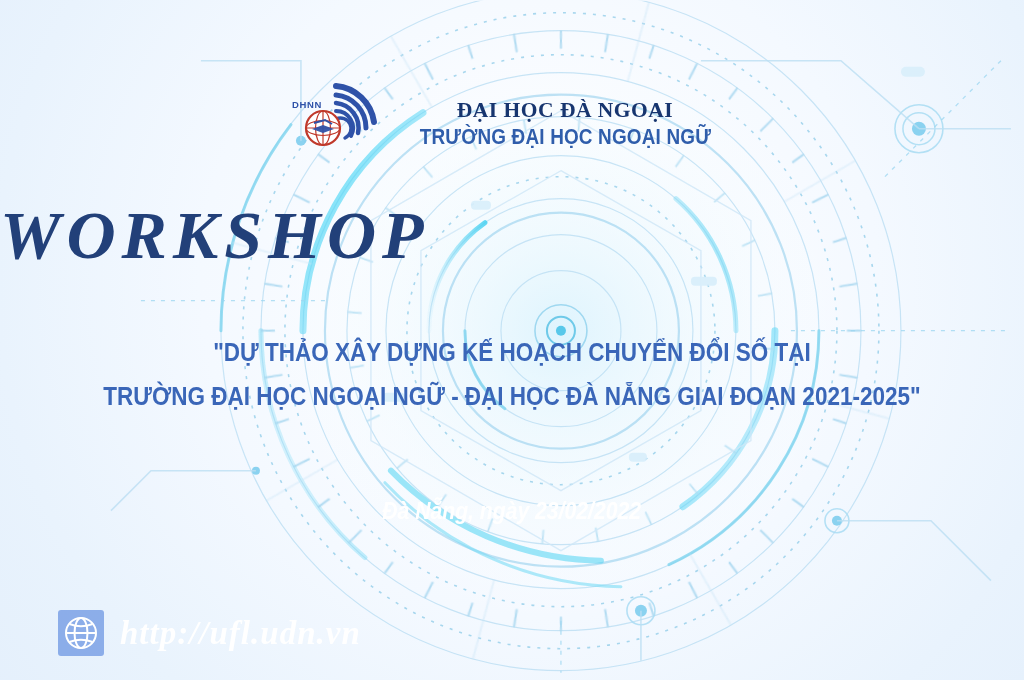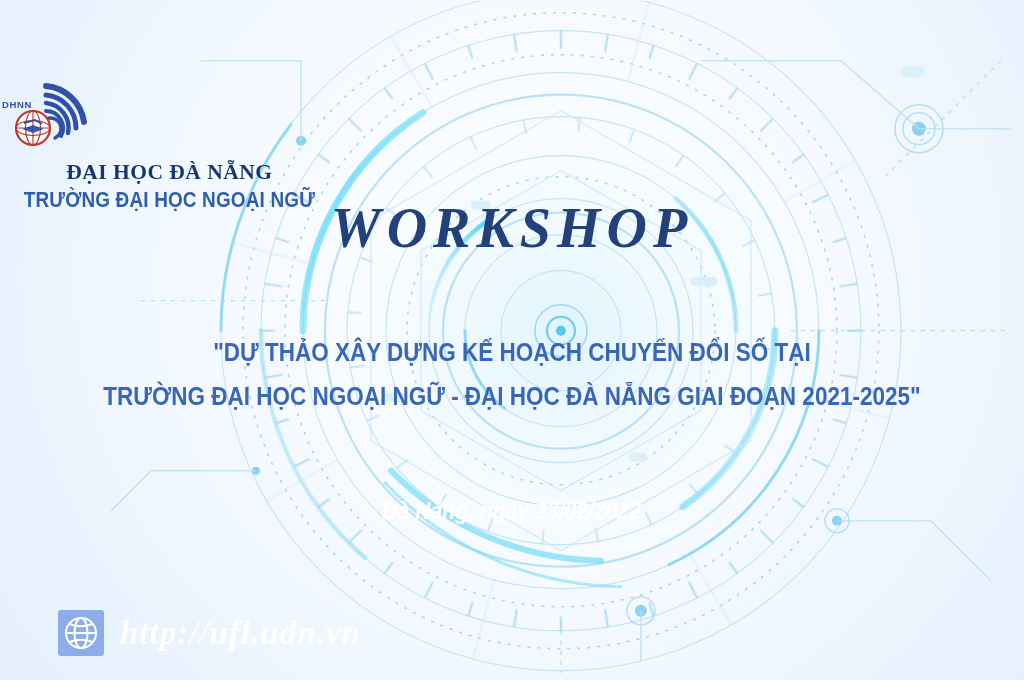--- a/index.html
+++ b/index.html
@@ -49,21 +49,21 @@
 
   
   #content {
     position:absolute; inset:0;
     z-index:5;
   }
 
   
   .logo-row{
     position:absolute; left:0; top:82px; width:100%;
-    display:flex; justify-content:center; align-items:flex-start; gap:14px;flex-direction:column;
+    display:flex; justify-content:center; align-items:flex-end; gap:14px;
   }
   .logo-mark{ position:relative; width:92px; height:66px; flex:none; }
   .logo-text{ line-height:1; }
   .uni-line1{
     font-family:"Liberation Serif", serif;
     font-weight:bold;
     font-size:21.5px;
     letter-spacing:0.5px;
     color:#17356f;
     white-space:nowrap;
@@ -78,25 +78,25 @@
     white-space:nowrap;
     text-align:center;
     margin-top:5px;
     transform:scaleX(.86);
     transform-origin:center;
   }
 
   
   .workshop{
     position:absolute; left:0; top:196px; width:100%;
-    text-align:center;
+    text-align:left;
     font-family:"Liberation Serif", serif;
     font-weight:bold;
     font-style:italic;
-    font-size:56px;
+    font-size:68px;
     letter-spacing:6px;
     color:#224079;
     white-space:nowrap;
   }
 
   
   .subtitle{
     position:absolute; left:0; top:330px; width:100%;
     text-align:center;
     color:#3a66b8;
@@ -363,21 +363,21 @@
             <ellipse rx="7.5" ry="17" fill="none" stroke="#c0392b" stroke-width="1.2"></ellipse>
             <line x1="-17" y1="0" x2="17" y2="0" stroke="#c0392b" stroke-width="1.2"></line>
             <line x1="0" y1="-17" x2="0" y2="17" stroke="#c0392b" stroke-width="1.2"></line>
 
             <path d="M -11 1 L 0 -3 L 11 1 L 0 5 Z" fill="#2f52a8" opacity="0.95"></path>
             <path d="M -9 -5 L 2 -8 L 9 -4" fill="none" stroke="#2f52a8" stroke-width="2"></path>
           </g>
         </svg>
       </div>
       <div class="logo-text">
-        <div class="uni-line1">ĐẠI HỌC ĐÀ NẴNG</div>
+        <div class="uni-line1">ĐẠI HỌC ĐÀ NGOẠI</div>
         <div class="uni-line2">TRƯỜNG ĐẠI HỌC NGOẠI NGỮ</div>
       </div>
     </div>
 
     <div class="workshop">WORKSHOP</div>
 
     <div class="subtitle">
       <span>"DỰ THẢO XÂY DỰNG KẾ HOẠCH CHUYỂN ĐỔI SỐ TẠI</span>
       <span>TRƯỜNG ĐẠI HỌC NGOẠI NGỮ - ĐẠI HỌC ĐÀ NẴNG GIAI ĐOẠN 2021-2025"</span>
     </div>

